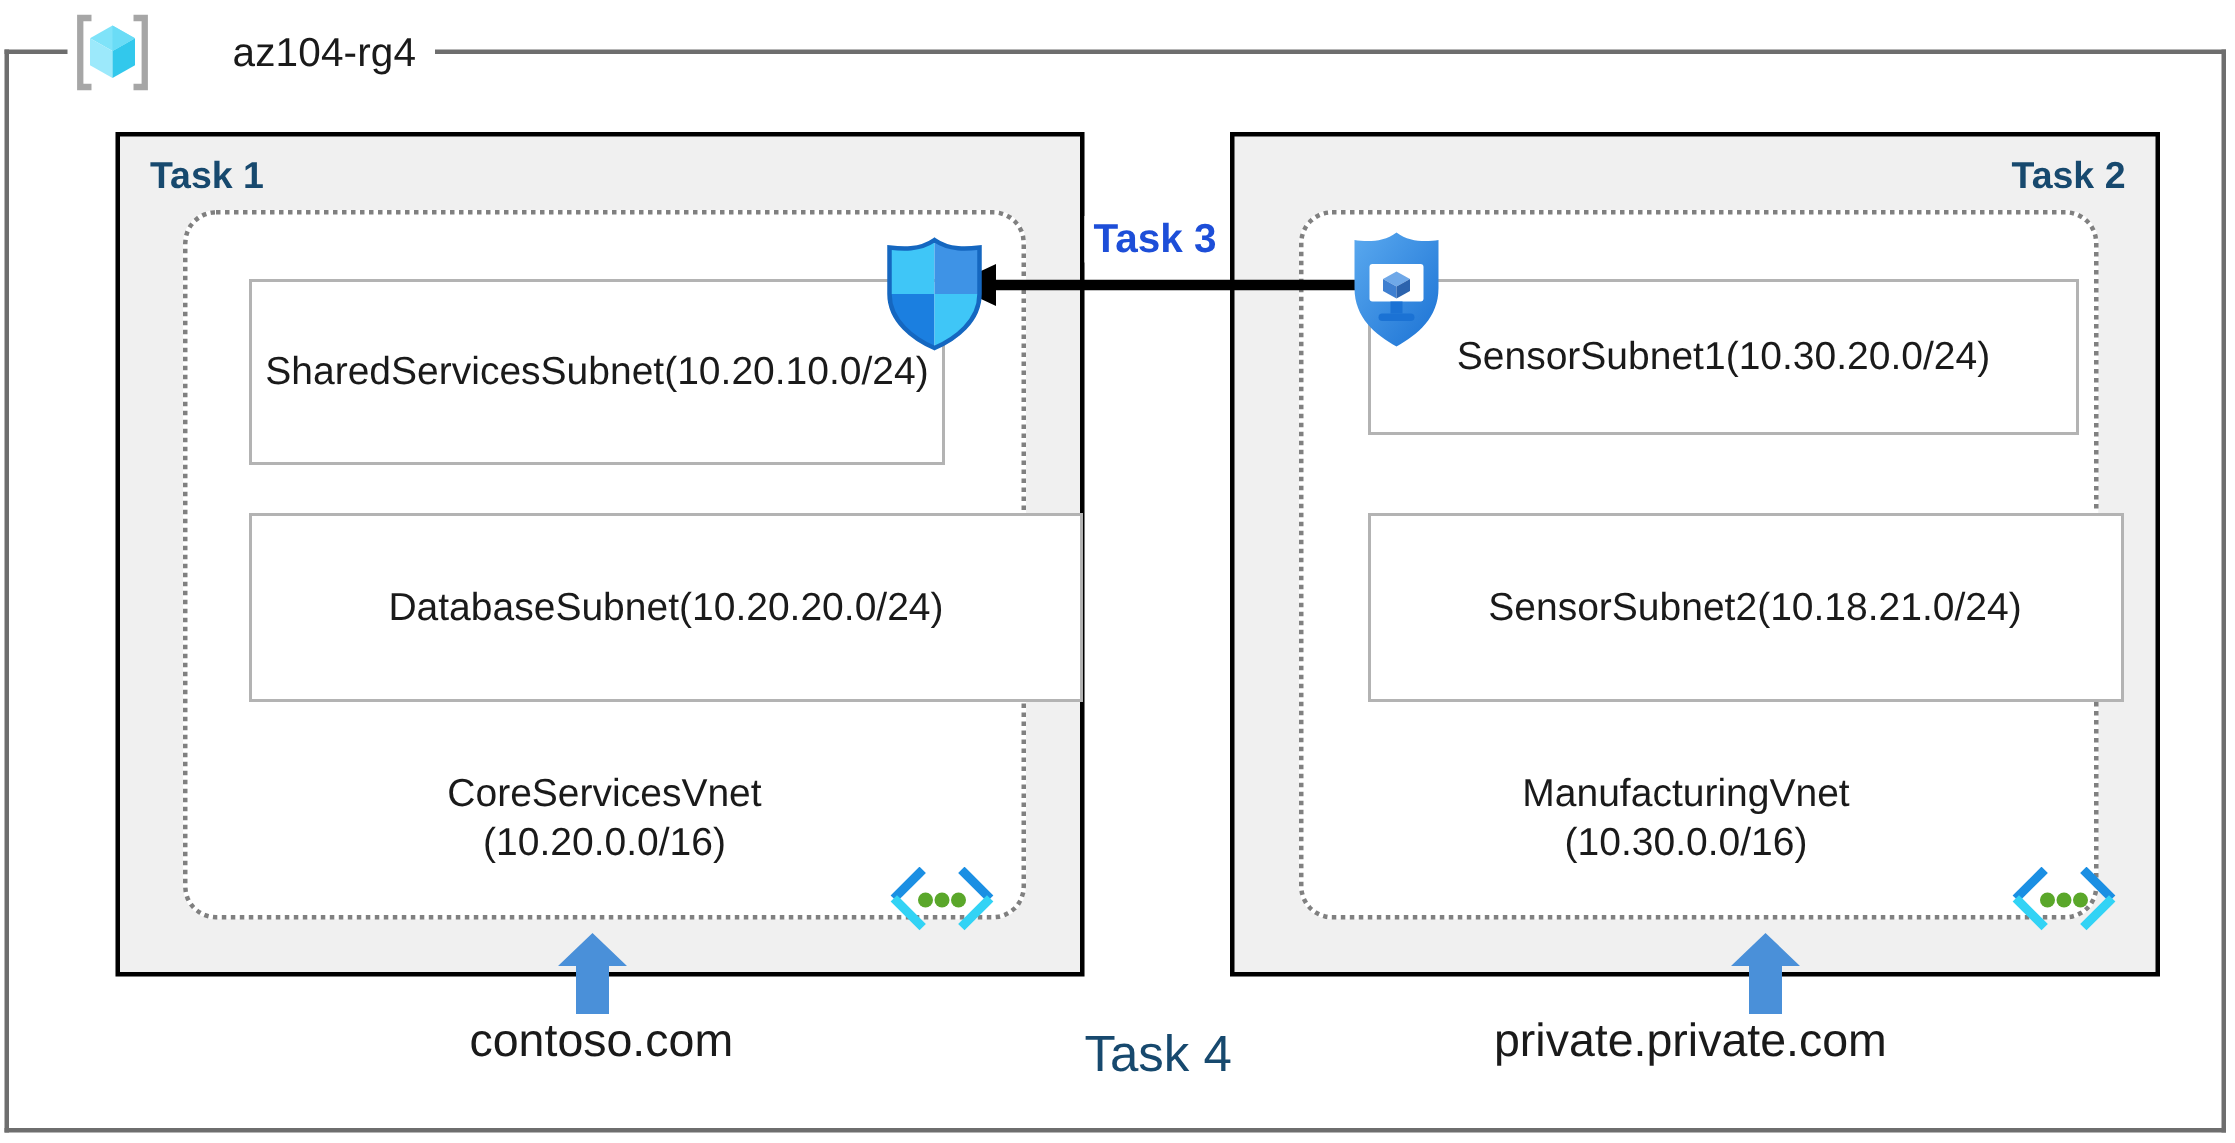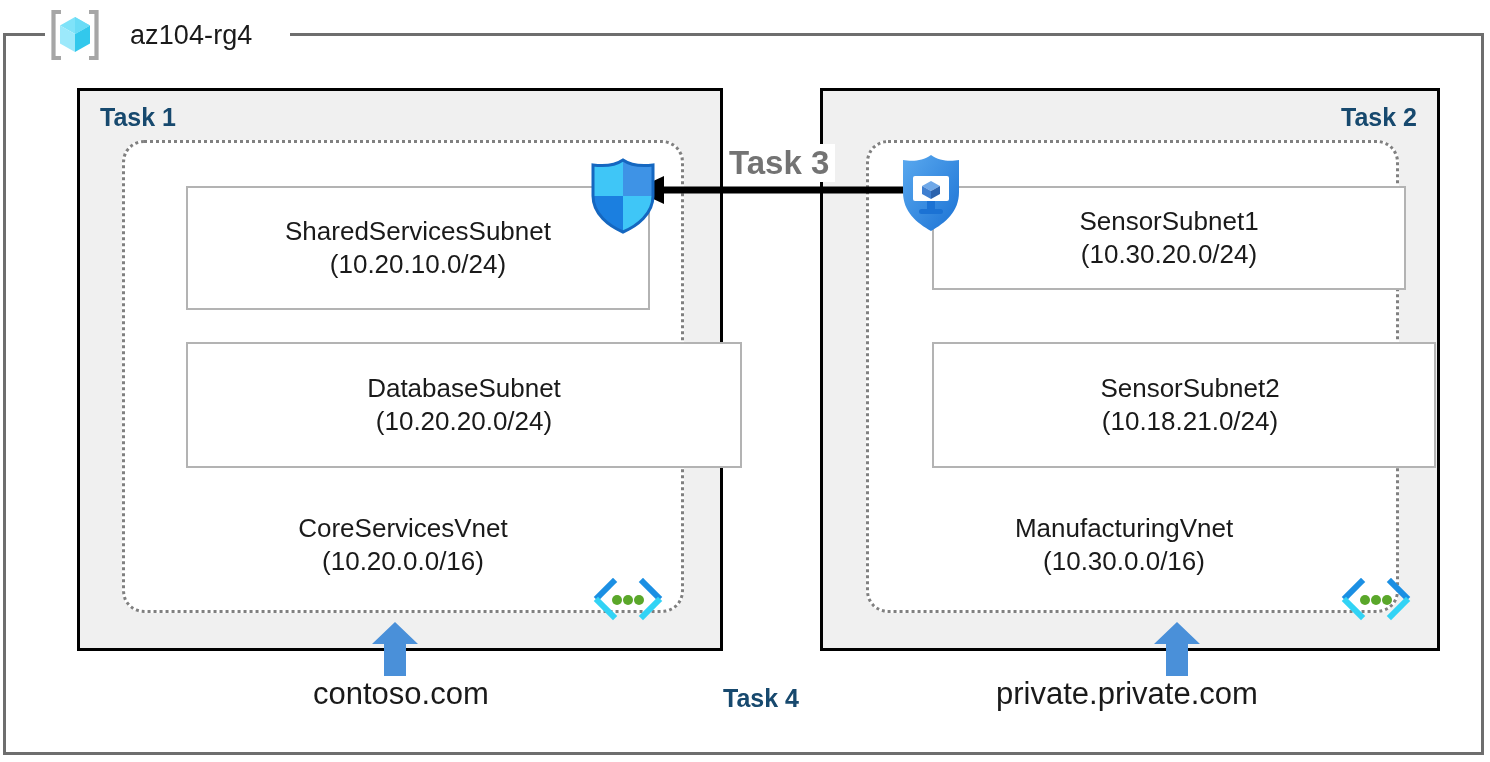--- a/index.html
+++ b/index.html
@@ -48,20 +48,21 @@
   }
 
   
   .rg-header {
     position: absolute;
     left: 46px;
     top: 6px;
     display: flex;
     align-items: center;
     height: 58px;
+    gap: 25px;
   }
   .rg-icon {
     width: 58px;
     height: 56px;
     display: block;
   }
   .rg-title {
     font-size: 27px;
     color: #1a1a1a;
     margin-left: 26px;
@@ -101,25 +102,24 @@
   #vnet-left  { left: 122px; top: 140px; width: 562px; height: 473px; }
   #vnet-right { left: 866px; top: 140px; width: 533px; height: 473px; }
 
   
   .subnet {
     position: absolute;
     border: 2px solid #b3b3b3;
     background: #ffffff;
     box-sizing: border-box;
     display: flex;
-    flex-direction: column;
+    flex-direction: row;
     align-items: center;
     justify-content: center;
     line-height: 1.28;
-    margin-left: 20px;
   }
   .subnet-name, .subnet-cidr,
   .vnet-name, .vnet-cidr {
     font-size: 26px;
     color: #1a1a1a;
     white-space: nowrap;
   }
 
   #subnet-shared   { left: 166px; top: 186px; width: 464px; height: 124px; }
   #subnet-database { left: 166px; top: 342px; width: 556px; height: 126px; }
@@ -154,23 +154,23 @@
     position: absolute;
     left: 632px;
     top: 170px;
     width: 290px;
     height: 40px;
   }
   #task3-label {
     position: absolute;
     left: 723px;
     top: 144px;
-    font-size: 33px;
+    font-size: 27px;
     font-weight: bold;
-    color: #737373;
+    color: #1d4ed8;
     background: #ffffff;
     padding: 0 6px;
     white-space: nowrap;
   }
 
   
   .dns-arrow { position: absolute; width: 50px; height: 56px; }
   #dns-arrow-left  { left: 370px;  top: 620px; }
   #dns-arrow-right { left: 1152px; top: 620px; }
 
@@ -180,22 +180,22 @@
     color: #1a1a1a;
     white-space: nowrap;
   }
   #dns-label-left  { left: 285px; top: 676px; margin-left: 28px; }
   #dns-label-right { left: 996px; top: 676px; }
 
   #task4-label {
     position: absolute;
     left: 723px;
     top: 684px;
-    font-size: 25px;
-    font-weight: bold;
+    font-size: 34px;
+    font-weight: normal;
     color: #17496e;
     white-space: nowrap;
   }
 </style>
 </head>
 <body>
 
 <div id="stage">
 
   <div class="rg-frame-top-left"></div>

